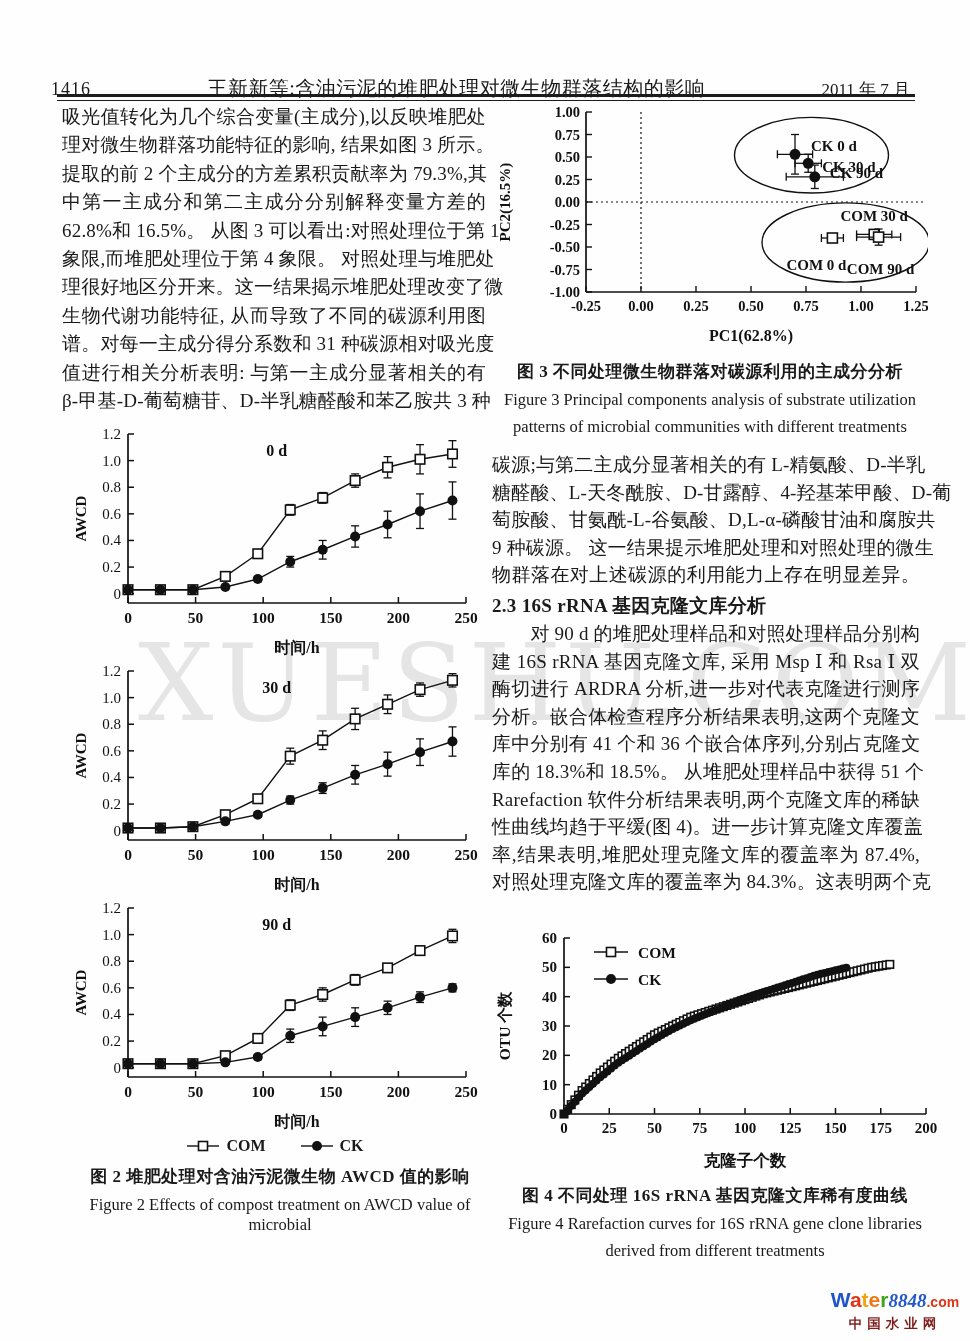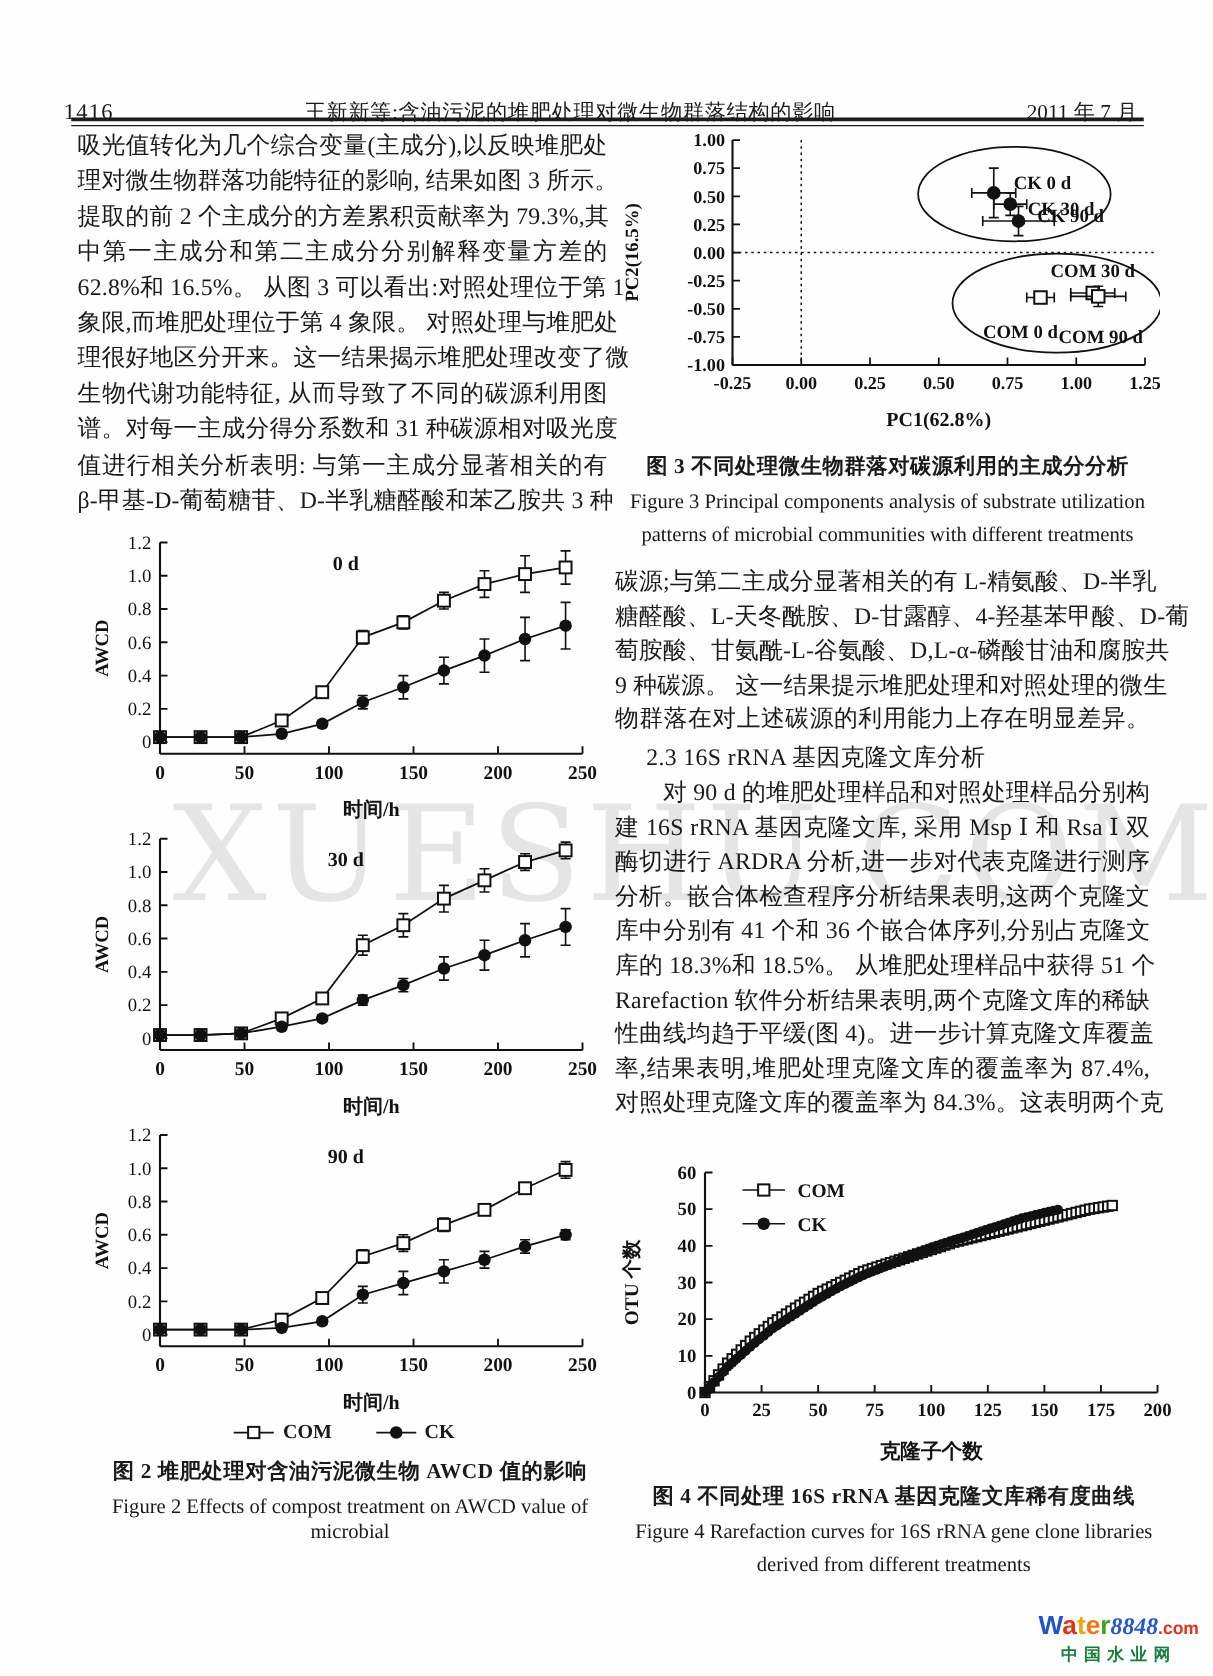--- a/index.html
+++ b/index.html
@@ -7,39 +7,39 @@
   body {
     width:970px; height:1341px; position:relative; overflow:hidden;
     font-family:"Liberation Serif","DejaVu Serif",serif; color:#1a1a1a;
   }
   .page { position:absolute; inset:0; background:#fefefe; }
 
   
   .header { position:absolute; top:58px; left:51px; right:60px; height:32px;
     display:flex; align-items:baseline; justify-content:space-between; font-size:17.5px; }
   .header .pageno { font-size:18px; letter-spacing:1px; }
-  .header .htitle { font-size:17px; letter-spacing:0.5px; }
+  .header .htitle { font-size:20px; letter-spacing:0.5px; }
   .header .hdate { font-size:17px;margin-top:20px; }
   .hrule { position:absolute; top:94px; left:57px; right:55px; height:7px;
     border-top:3px solid #1c1c1c; border-bottom:1.6px solid #1c1c1c; }
 
   
   .watermark { position:absolute; top:622px; left:138px; width:800px;
     font-family:"DejaVu Serif",serif; font-size:106px; letter-spacing:4px;
     color:rgba(60,60,60,0.13); white-space:nowrap; z-index:0; user-select:none; }
 
   
   .leftcol  { position:absolute; left:62px;  top:103px; width:424px; z-index:1; }
   .rightcol { position:absolute; left:492px; top:100px; width:428px; z-index:1; }
 
   .bodytext { font-size:19px; }
   .bodytext .tline { line-height:28.4px; text-align:justify; text-align-last:justify;
     white-space:nowrap; letter-spacing:0.2px; }
   .rightcol .bodytext .tline { line-height:27.6px; }
-  .sechead { font-size:19px; font-weight:normal; line-height:28px; margin-top:3px; letter-spacing:0.3px;margin-left:25px; }
+  .sechead { font-size:19px; font-weight:bold; line-height:28px; margin-top:3px; letter-spacing:0.3px; }
 
   
   .fig2wrap { position:absolute; left:70px; top:420px; width:420px; z-index:1; }
   .chartbox { width:410px; height:237px; }
   .legendrow { display:flex; justify-content:center; gap:34px; align-items:center;
     width:410px; margin-top:6px; font-size:16px; font-weight:600; }
   .legendrow .litem { display:flex; align-items:center; gap:6px; }
   .cap-zh { font-size:17px; font-weight:bold; text-align:center; margin-top:10px; letter-spacing:0.5px; }
   .cap-en { font-size:16.5px; text-align:center; margin-top:7px; }
   .fig3wrap { width:436px; }
@@ -750,16 +750,16 @@
           <text x="18" y="104" text-anchor="middle" font-size="15.5" font-weight="600" transform="rotate(-90 18 104)">OTU 个数</text>
           <text x="253" y="244" text-anchor="middle" font-size="16.5" font-weight="600">克隆子个数</text>
         </svg></div>
     <div class="cap-zh">图 4  不同处理 16S rRNA 基因克隆文库稀有度曲线</div>
     <div class="cap-en">Figure 4  Rarefaction curves for 16S rRNA gene clone libraries</div>
     <div class="cap-en">derived from different treatments</div>
   </div>
 
   <div class="logo">
     <div class="row1" id="logoWord"><span style="color: rgb(31, 85, 200);">W</span><span style="color: rgb(224, 52, 24);">a</span><span style="color: rgb(240, 164, 16);">t</span><span style="color: rgb(238, 119, 21);">e</span><span style="color: rgb(63, 164, 31);">r</span><span class="num" style="color: rgb(36, 88, 200);">8848</span><span class="dotcom" style="color: rgb(224, 52, 24);">.com</span></div>
-    <div class="row2" id="logoSub" style="color: #15803d;">中国水业网</div>
+    <div class="row2" id="logoSub" style="color: #7f1d1d;">中国水业网</div>
   </div>
 
 </div>
 
 </body></html>

